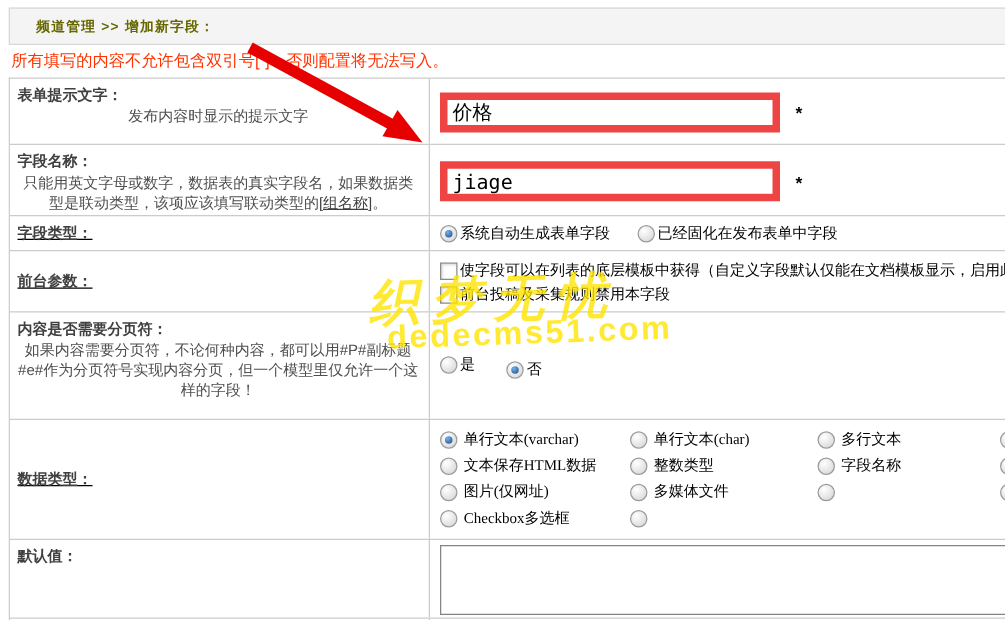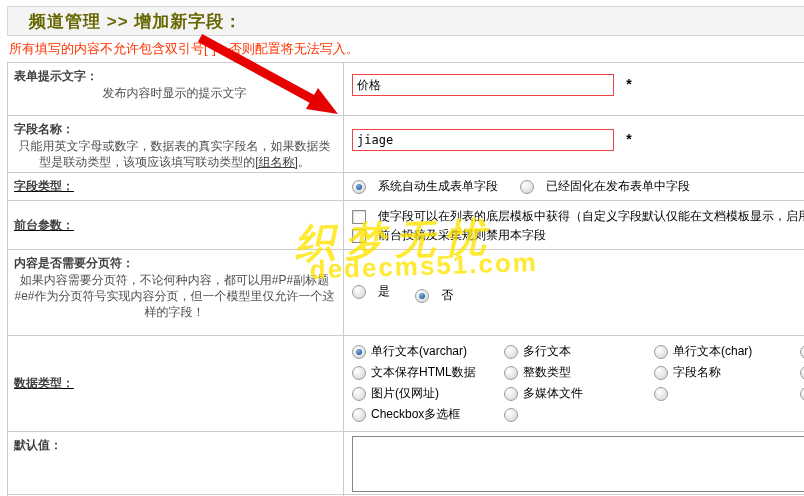--- a/index.html
+++ b/index.html
@@ -1,42 +1,42 @@
 <!DOCTYPE html>
 <html><head>
 <meta charset="utf-8">
 <style>
   html,body{margin:0;padding:0;background:#fff;}
   .page{position:relative;width:804px;height:496px;overflow:hidden;background:#fff;
         font-family:"Liberation Sans","DejaVu Sans",sans-serif;font-size:12px;color:#000;}
   .content{position:absolute;left:7px;top:6px;width:858px;}
   .titlebar{height:28px;background:#f4f4f4;border:1px solid #d8d8d8;display:flex;align-items:center;}
-  .crumb{margin-left:21px;font-weight:bold;font-size:17px;color:#666600;letter-spacing:1px;text-align:right;}
+  .crumb{margin-left:21px;font-weight:bold;font-size:11px;color:#666600;letter-spacing:1px;text-align:right;}
   .warning{height:26px;display:flex;align-items:center;color:#ff3300;font-size:13px;padding-left:2px;}
   .form-table{border:1px solid #cccccc;border-bottom:none;width:856px;}
   .row{display:flex;border-bottom:1px solid #cccccc;}
   .cell-l{width:336px;min-width:336px;border-right:1px solid #cccccc;padding:5px 8px 0 6px;box-sizing:border-box;}
   .cell-l.center{display:flex;flex-direction:column;justify-content:center;padding-top:0;text-decoration:underline;}
   .cell-r{flex:1;padding-left:8px;box-sizing:border-box;}
   .lbl{font-weight:bold;color:#404040;line-height:17px;}
   .desc{color:#4e4e4e;line-height:16px;text-align:center;}
   .desc a{color:#3f3f3f;font-weight:normal;text-decoration:underline;cursor:pointer;}
-  .txt{width:252px;height:16px;border:1px solid #ef4444;padding:2px 4px;
-       font-family:"DejaVu Sans Mono",monospace;font-size:12px;color:#000;background:#fff;}
+  .txt{width:252px;height:16px;border:6px solid #ef4444;padding:2px 4px;
+       font-family:"DejaVu Sans Mono",monospace;font-size:16px;color:#000;background:#fff;}
   .req{margin-left:9px;font-size:14px;font-weight:bold;}
   .radio{width:12px;height:12px;border:1px solid #9a9a9a;border-radius:50%;
          background:radial-gradient(circle at 35% 30%,#ffffff,#d2d2d2);
          display:inline-flex;align-items:center;justify-content:center;flex:none;cursor:pointer;}
   .radio.checked::after{content:'';width:6px;height:6px;border-radius:50%;
          background:radial-gradient(circle at 35% 30%,#7ab0e8,#134a86);}
   .checkbox{width:12px;height:12px;border:1px solid #8a8a8a;background:#fdfdfd;
          box-shadow:inset 1px 1px 2px #d9d9d9;display:inline-block;flex:none;cursor:pointer;}
-  .optline{display:flex;align-items:center;gap:12px;white-space:nowrap;}
+  .optline{display:flex;align-items:center;gap:2px;white-space:nowrap;}
   .dt-grid{display:grid;grid-template-columns:152px 150px 146px 60px;padding-top:5px;}
-  .dt-opt{height:21px;display:flex;align-items:center;gap:5px;white-space:nowrap;}
+  .dt-opt{height:21px;display:flex;align-items:center;gap:5px;white-space:nowrap;font-family:Liberation Serif, serif;}
   .ta{width:518px;height:50px;border:1px solid #848484;resize:none;
       font-family:"DejaVu Sans Mono",monospace;font-size:12px;margin-top:4px;}
   .partial-row{height:8px;overflow:hidden;border-bottom:none;}
   .arrow-svg{position:absolute;left:0;top:0;pointer-events:none;z-index:5;}
   .watermark{position:absolute;left:295px;top:218px;z-index:6;color:#ffe400;opacity:.8;
       pointer-events:none;transform:rotate(-2deg);font-weight:bold;}
   .wm1{font-size:40px;letter-spacing:10px;font-style:italic;line-height:42px;}
   .wm2{font-size:26px;letter-spacing:2px;line-height:24px;margin-left:14px;margin-top:-6px;}
 </style>
 </head>
@@ -129,25 +129,25 @@
           <div class="lbl">数据类型：</div>
         </div>
         <div class="cell-r">
           <div class="dt-grid">
             <div class="dt-opt">
                 <span class="radio checked"></span>
                 <span>单行文本(varchar)</span>
               </div>
             <div class="dt-opt">
                 <span class="radio"></span>
+                <span>单行文本(char)</span>
+              </div>
+            <div class="dt-opt">
+                <span class="radio"></span>
                 <span>多行文本</span>
-              </div>
-            <div class="dt-opt">
-                <span class="radio"></span>
-                <span>单行文本(char)</span>
               </div>
             <div class="dt-opt">
                 <span class="radio"></span>
               </div>
 
             <div class="dt-opt">
                 <span class="radio"></span>
                 <span>文本保存HTML数据</span>
               </div>
             <div class="dt-opt">

